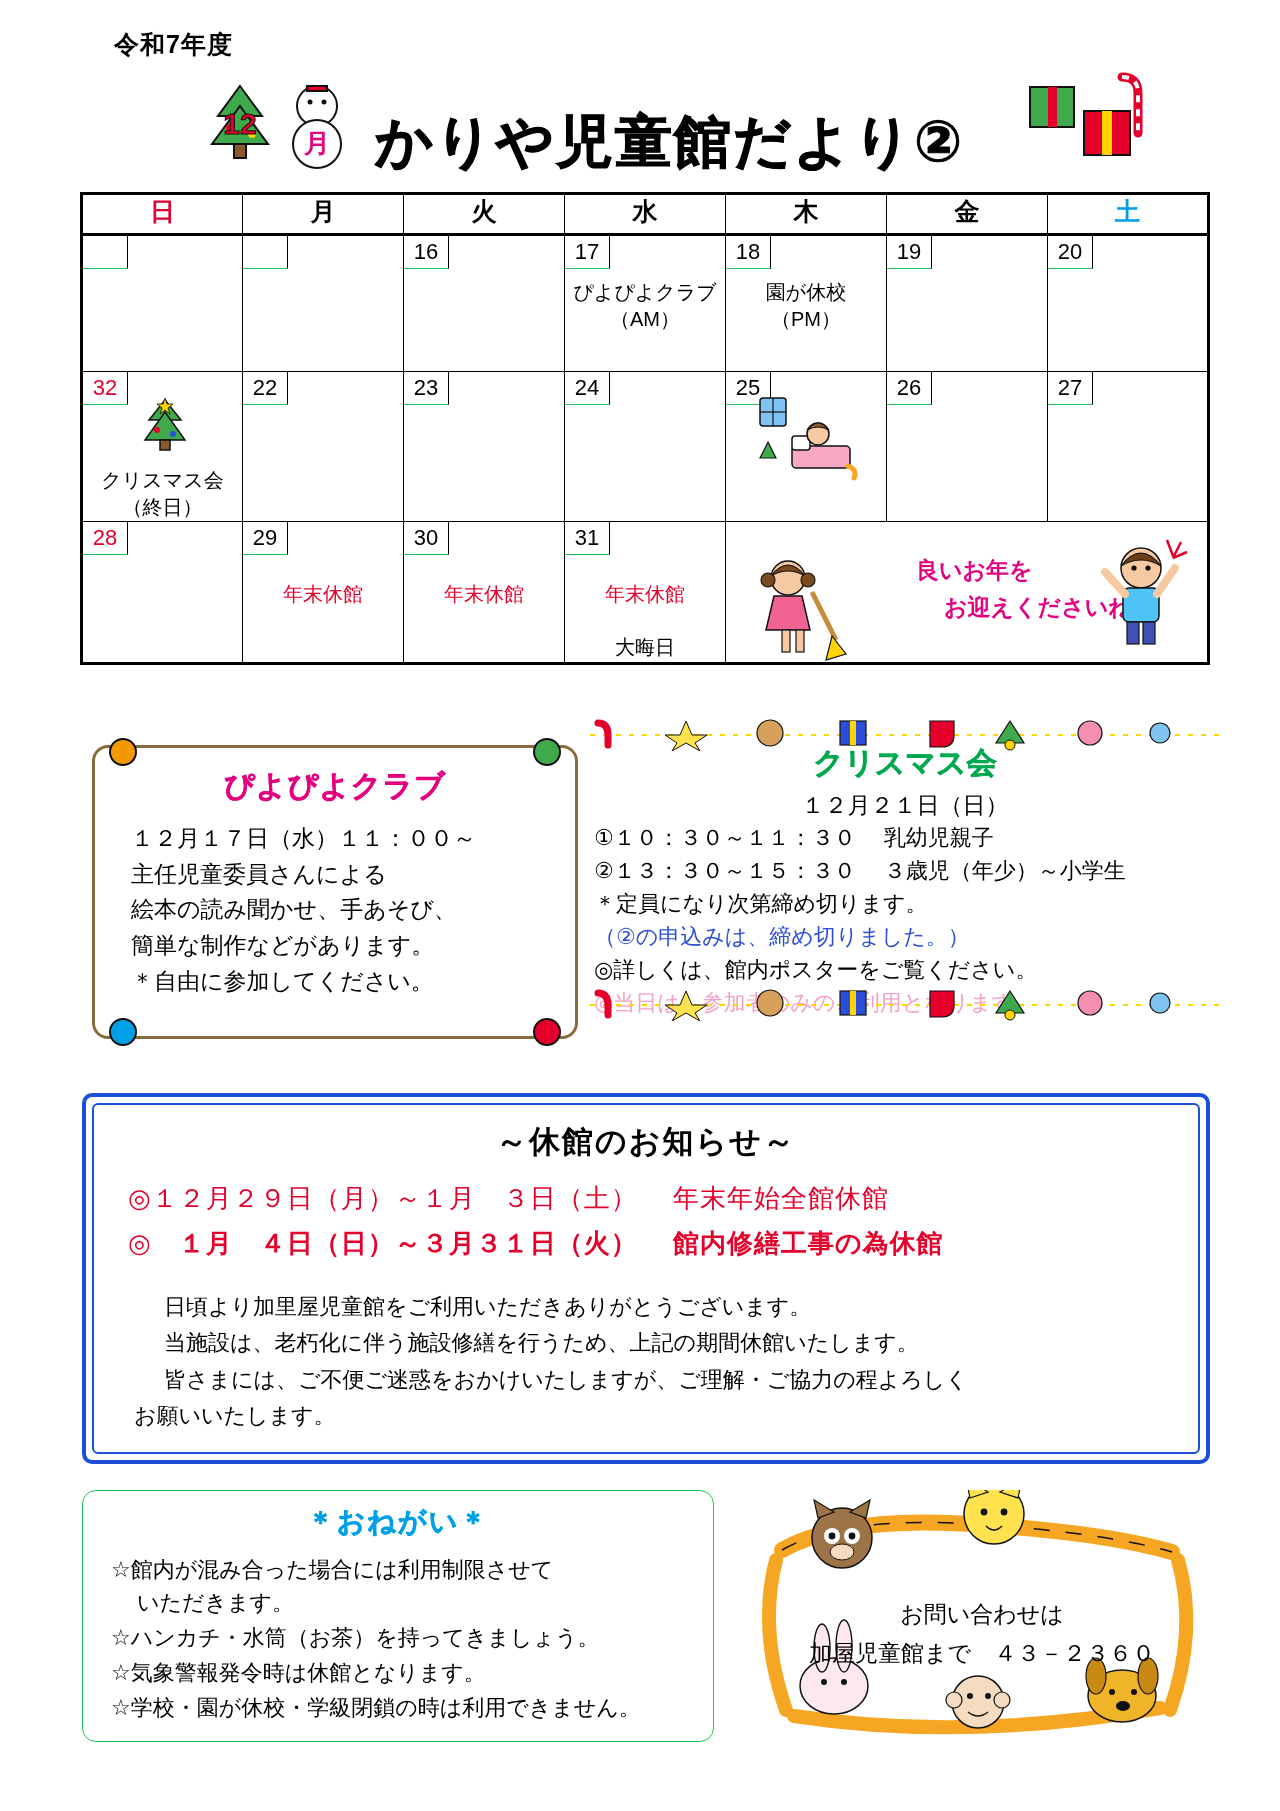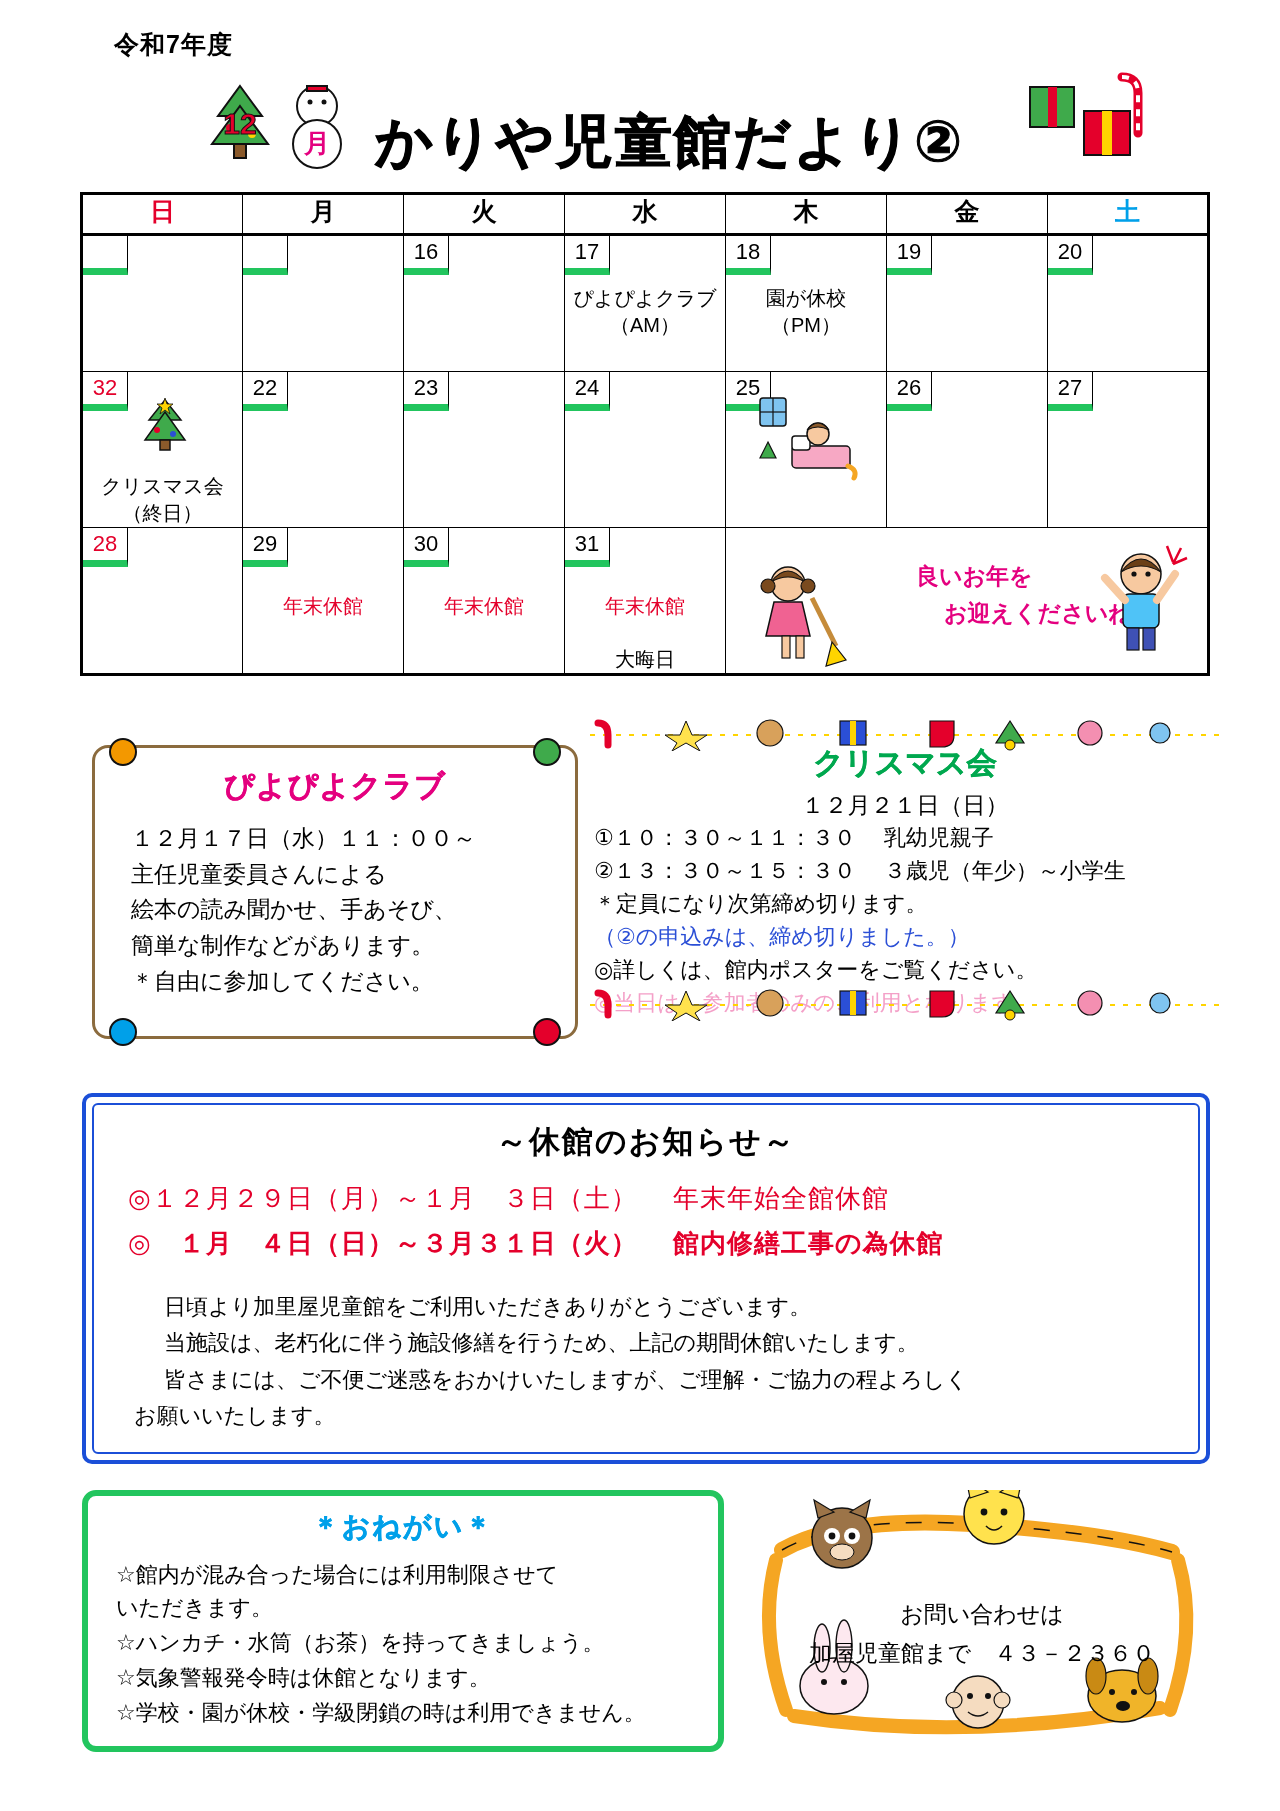--- a/index.html
+++ b/index.html
@@ -43,21 +43,21 @@
   .cal thead th{
     height:38px;font-size:25px;font-weight:bold;text-align:center;
     border-bottom:3px solid #000;
   }
   .cal thead th.sun{color:#e4002b;}
   .cal thead th.sat{color:#00a0e9;}
   .daycell{height:140px;position:relative;}
   .daycell.row1{height:135px;}
   .dnum{
     display:inline-block;min-width:44px;height:32px;line-height:32px;
-    border-right:1px solid #000;border-bottom:7px solid #22c55e;
+    border-right:1px solid #000;border-bottom:1px solid #22c55e;
     text-align:center;font-size:22px;background:#fff;
   }
   .dnum.red{color:#e4002b;}
   .dnum.blank{color:transparent;}
   .ev{
     text-align:center;font-size:20px;line-height:1.35;
     margin-top:10px;padding:0 4px;
   }
   .ev.red{color:#e4002b;}
   .merged{position:relative;}
@@ -113,30 +113,30 @@
   }
   .closure .cl.second{margin-top:10px;font-weight:bold;}
   .closure .para{
     font-size:22px;line-height:1.65;margin:28px 0 0 48px;
   }
   .closure .para .ind{margin-left:30px;display:block;}
 
   
   .onegai{
     position:absolute;left:82px;top:1490px;width:630px;height:250px;
-    border:6px solid #22c55e;border-radius:14px;background:#fff;
+    border:1px solid #22c55e;border-radius:14px;background:#fff;
   }
   .onegai h3{
     margin:0;padding-top:12px;text-align:center;font-size:28px;
     color:#00a0e9;font-weight:bold;letter-spacing:2px;
     -webkit-text-stroke:0.5px #00a0e9;
   }
   .onegai ul{margin:12px 0 0 0;padding:0 0 0 28px;list-style:none;}
   .onegai li{font-size:22px;line-height:1.5;margin-bottom:2px;}
-  .onegai li .cont{display:block;}
+  .onegai li .cont{display:block;margin-left:26px;}
 
   
   .contact{
     position:absolute;left:742px;top:1490px;width:470px;height:250px;
   }
   .contact .txt{
     position:absolute;left:60px;top:105px;width:360px;text-align:center;
     font-size:23px;line-height:1.7;
   }
 </style>

